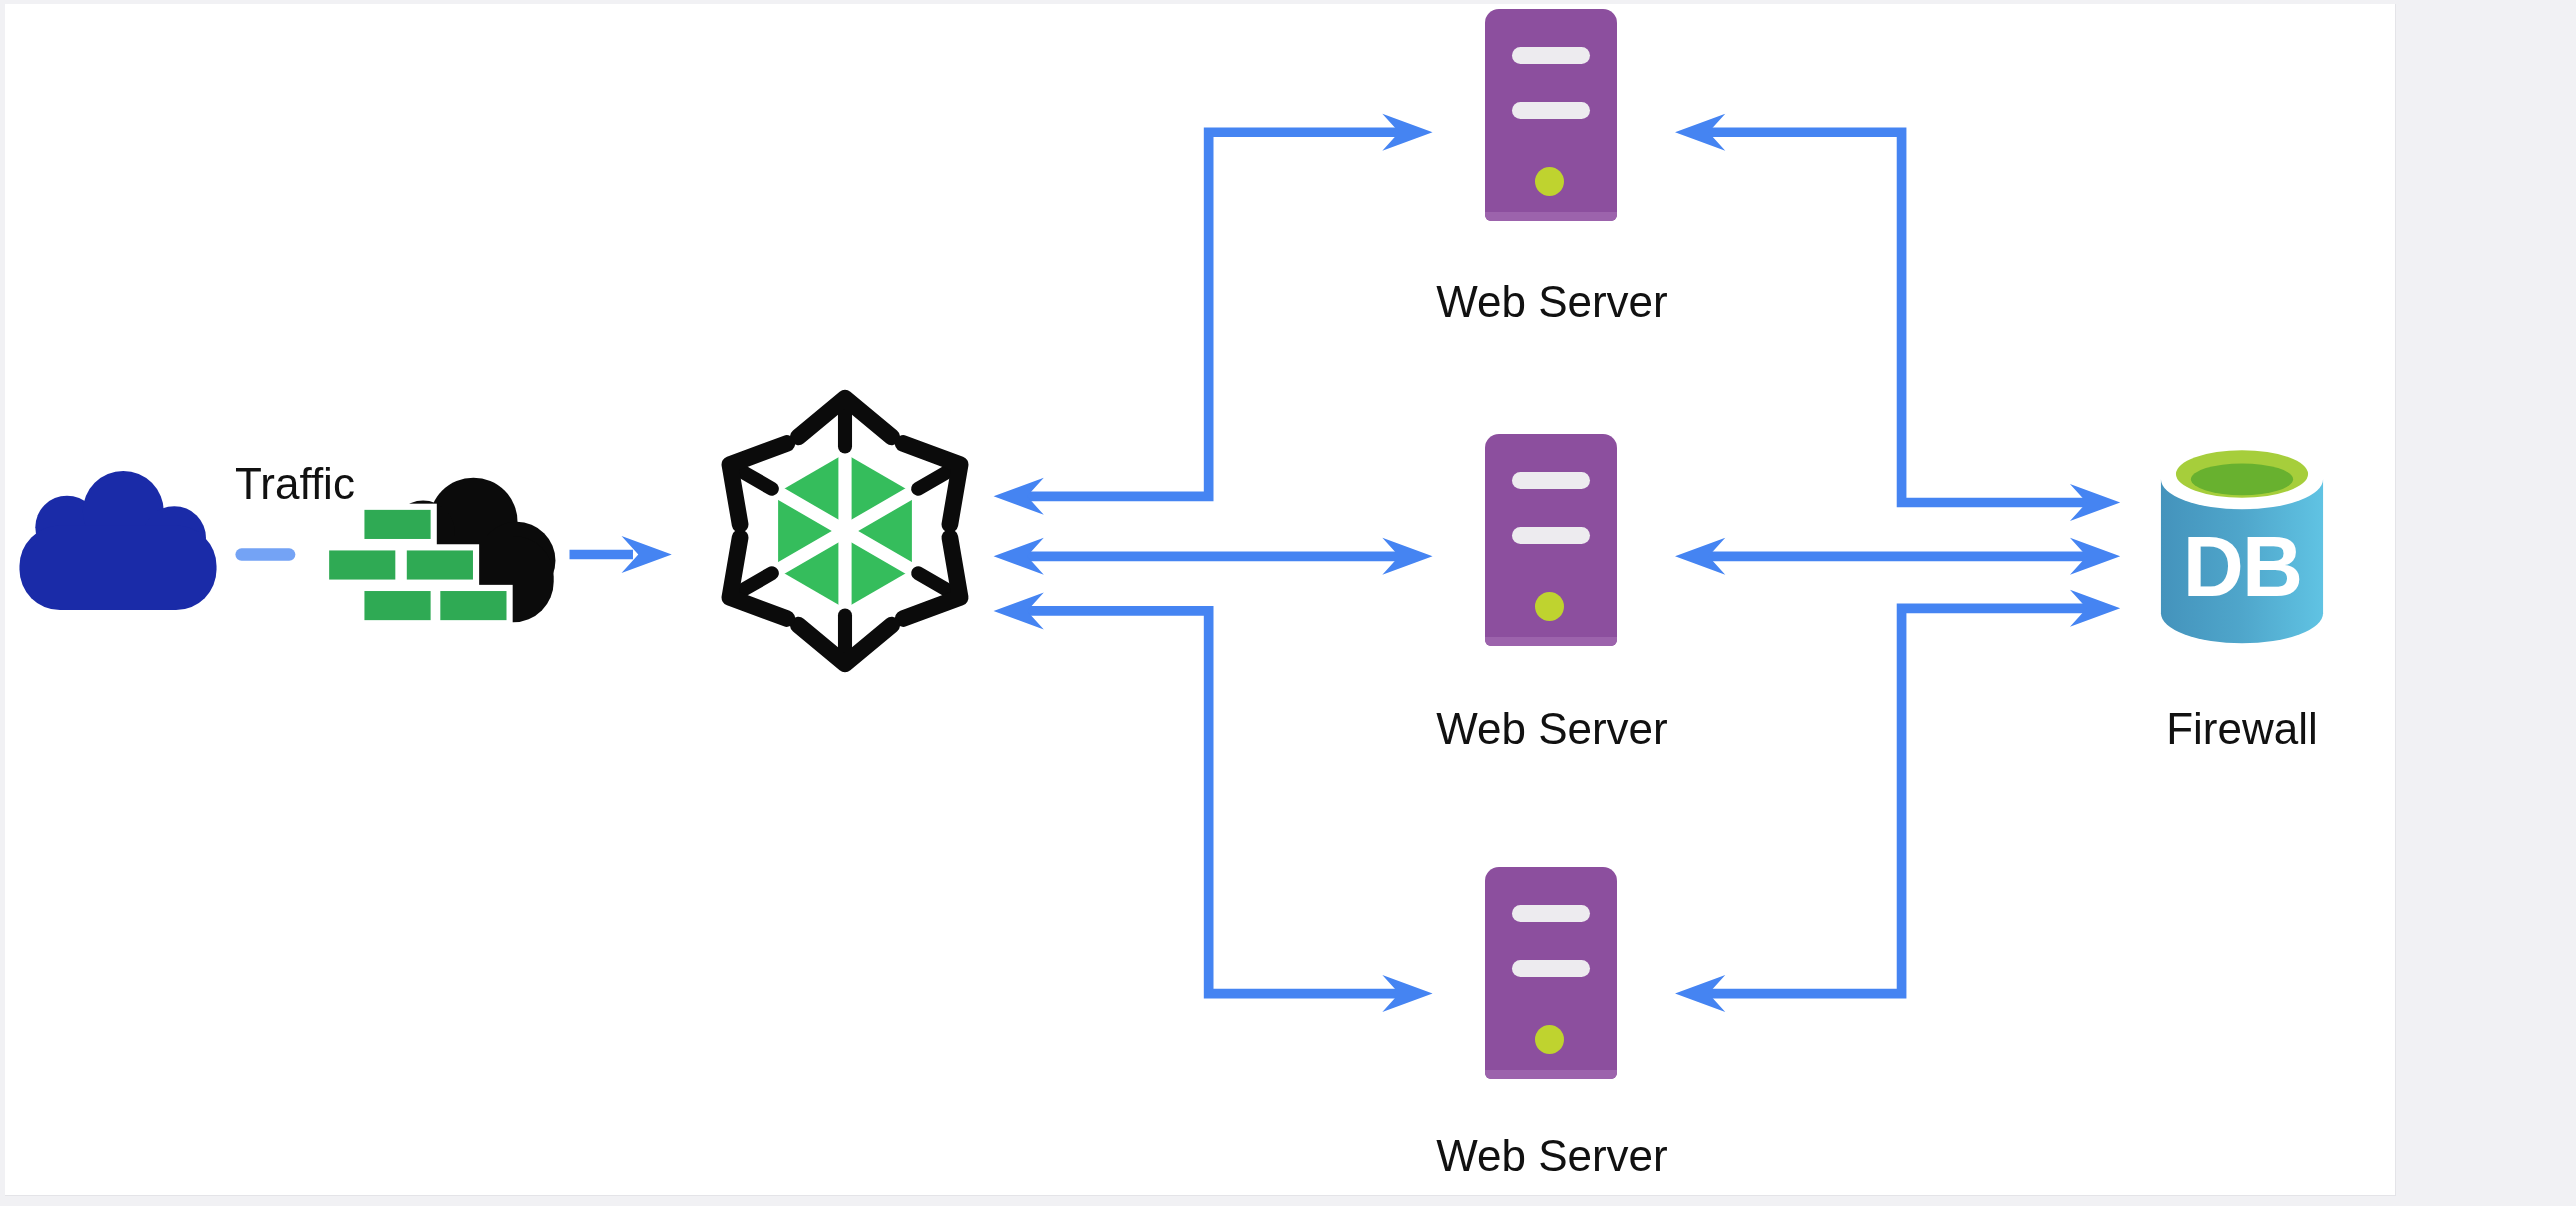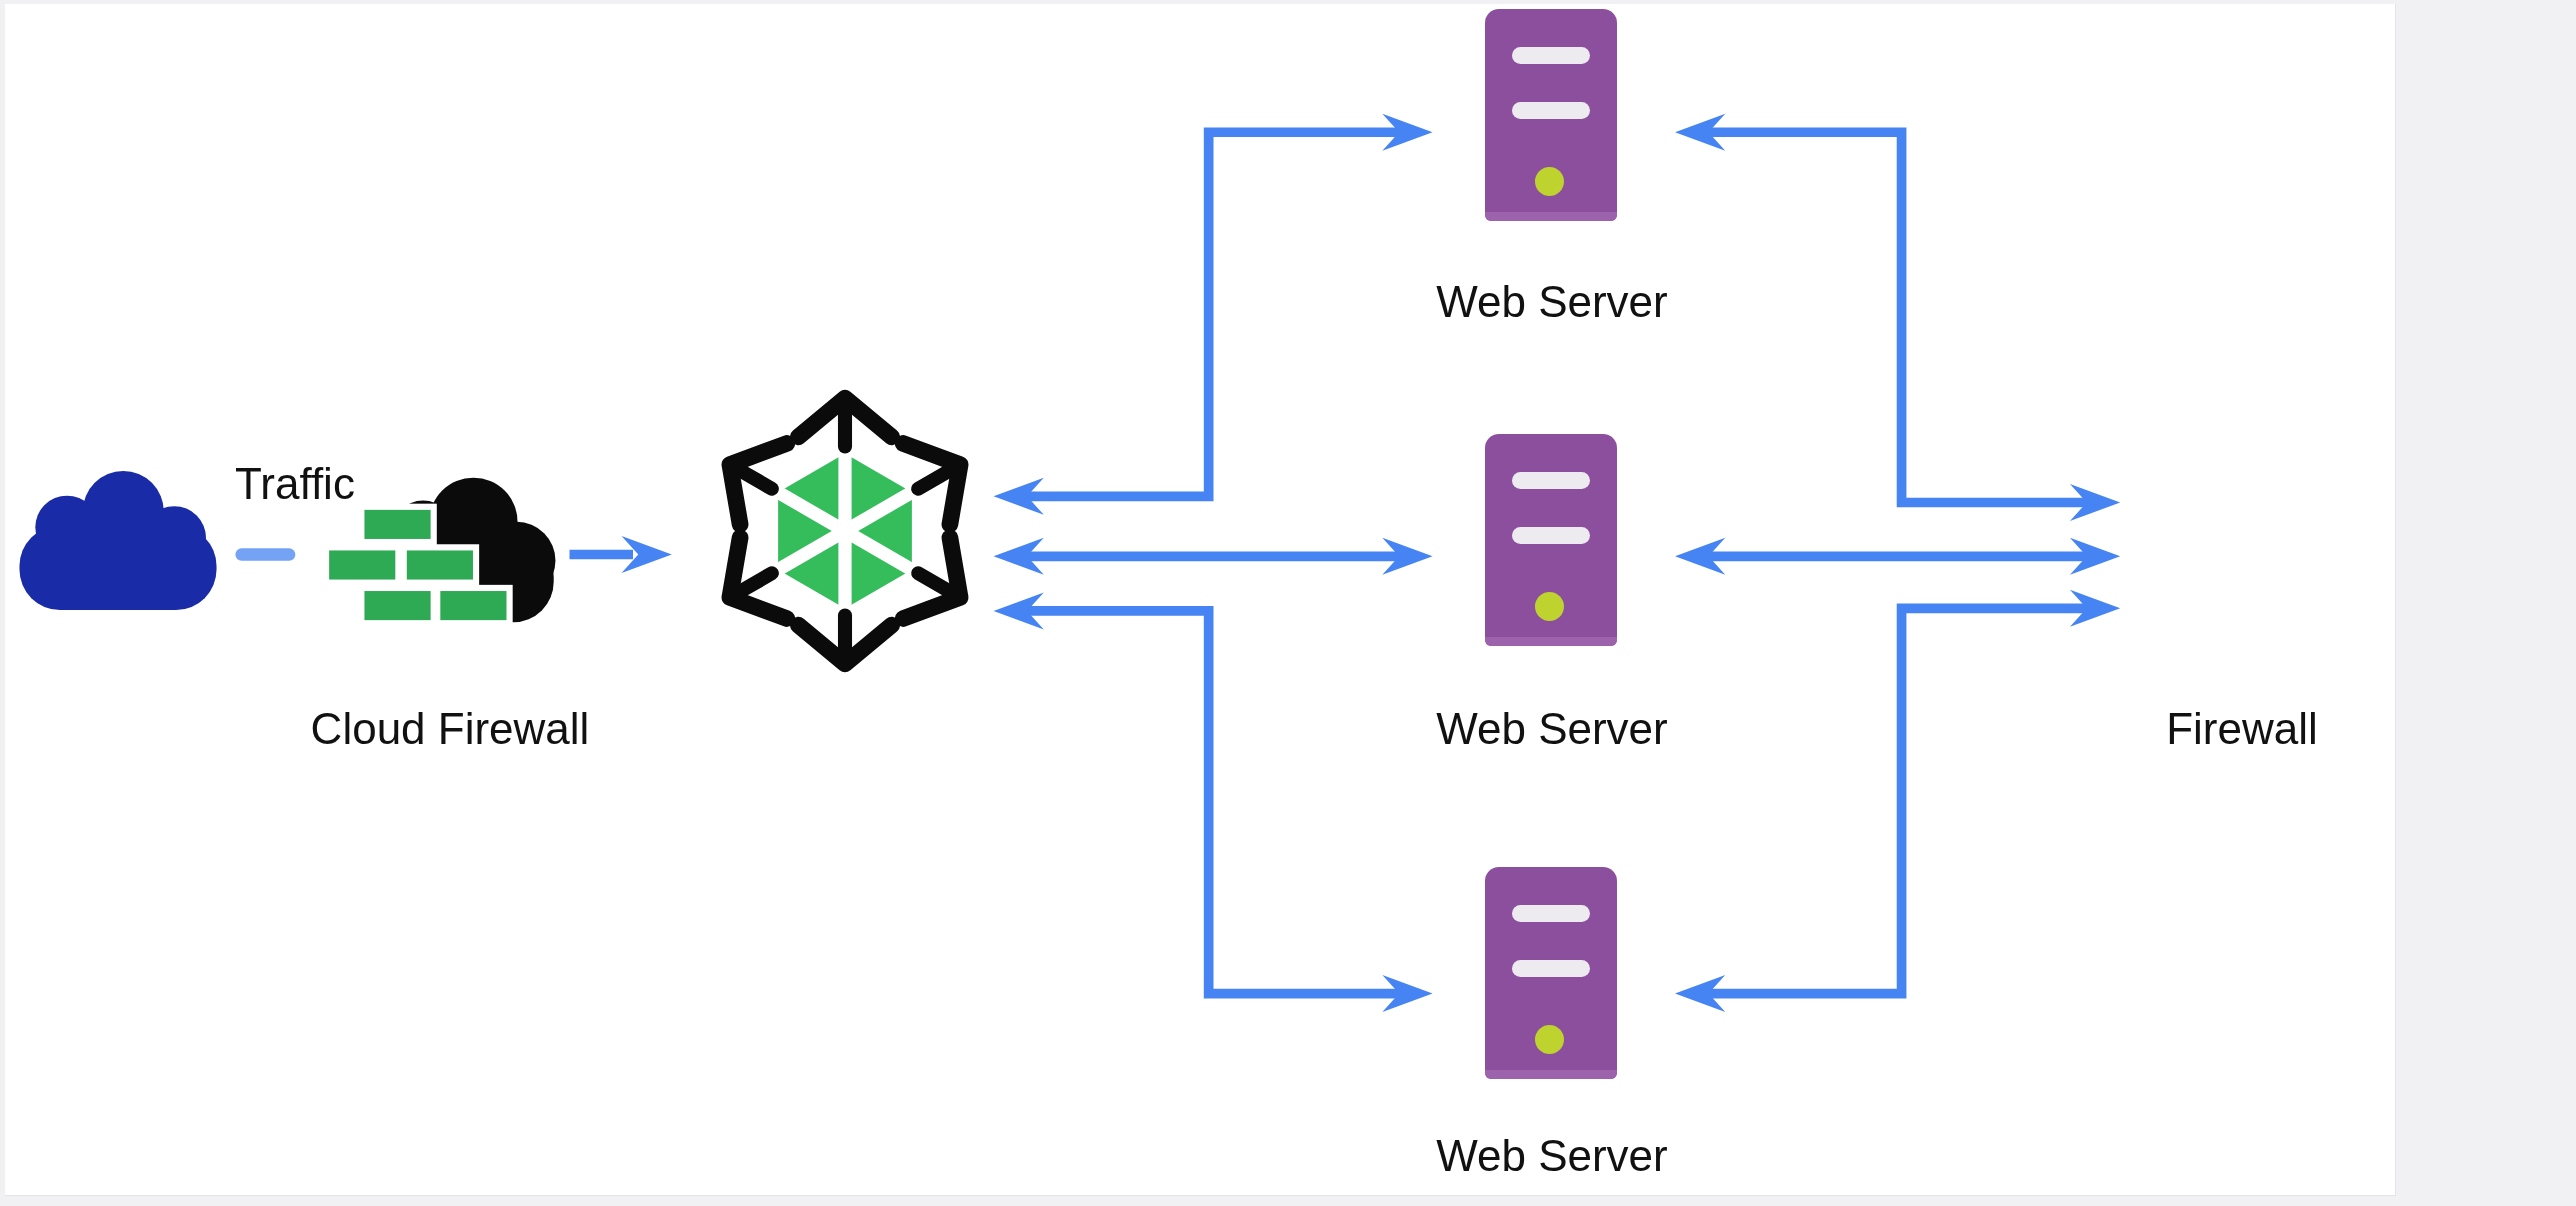--- a/index.html
+++ b/index.html
@@ -111,21 +111,20 @@
       <rect class="fw-black" x="74" y="70" width="192" height="98" rx="46"></rect>
       <g transform="translate(8,37)">
         <rect class="fw-brick" x="40" y="0" width="82" height="40"></rect>
         <rect class="fw-brick" x="0" y="46" width="82" height="40"></rect>
         <rect class="fw-brick" x="88" y="46" width="82" height="40"></rect>
         <rect class="fw-brick" x="40" y="92" width="82" height="40"></rect>
         <rect class="fw-brick" x="126" y="92" width="82" height="40"></rect>
       </g>
     </svg>
   </div>
-  <div class="lbl" style="left:450px;top:729px;">Cloud Firewall</div>
 
   <div class="icon" style="left:711px;top:384px;">
     <svg width="268" height="294" viewBox="-152 -167 304 334">
       <polygon class="nb-hex" points="0,-88 76,-44 76,44 0,88 -76,44 -76,-44"></polygon>
       <g>
         <line class="nb-spoke" x1="0" y1="0" x2="0" y2="-88"></line>
         <line class="nb-spoke" x1="0" y1="0" x2="0" y2="88"></line>
         <line class="nb-spoke" x1="0" y1="0" x2="76" y2="-44"></line>
         <line class="nb-spoke" x1="0" y1="0" x2="76" y2="44"></line>
         <line class="nb-spoke" x1="0" y1="0" x2="-76" y2="-44"></line>
@@ -178,15 +177,32 @@
   <div class="lbl" style="left:1552px;top:729px;">Web Server</div>
 
   <div class="server" style="top:867px;">
     <div class="slot s1"></div>
     <div class="slot s2"></div>
     <div class="led"></div>
     <div class="foot"></div>
   </div>
   <div class="lbl" style="left:1552px;top:1156px;">Web Server</div>
 
+  <div class="icon" style="left:2158px;top:437px;">
+    <svg width="168" height="215" viewBox="0 0 190 244">
+      <defs>
+        <linearGradient id="dbg" x1="0" y1="0" x2="1" y2="0">
+          <stop class="stop-l" offset="0"></stop>
+          <stop class="stop-m" offset="0.5"></stop>
+          <stop class="stop-r" offset="1"></stop>
+        </linearGradient>
+      </defs>
+      <rect x="3" y="48" width="184" height="152" fill="url(#dbg)"></rect>
+      <ellipse cx="95" cy="200" rx="92" ry="34" fill="url(#dbg)"></ellipse>
+      <ellipse class="db-white-cap" cx="95" cy="48" rx="92" ry="34"></ellipse>
+      <ellipse class="db-top" cx="95" cy="42" rx="75" ry="27"></ellipse>
+      <ellipse class="db-top-inner" cx="95" cy="48" rx="58" ry="18"></ellipse>
+      <text class="db-badge" x="95" y="180">DB</text>
+    </svg>
+  </div>
   <div class="lbl" style="left:2242px;top:729px;">Firewall</div>
 </div>
 
 
 </body></html>

